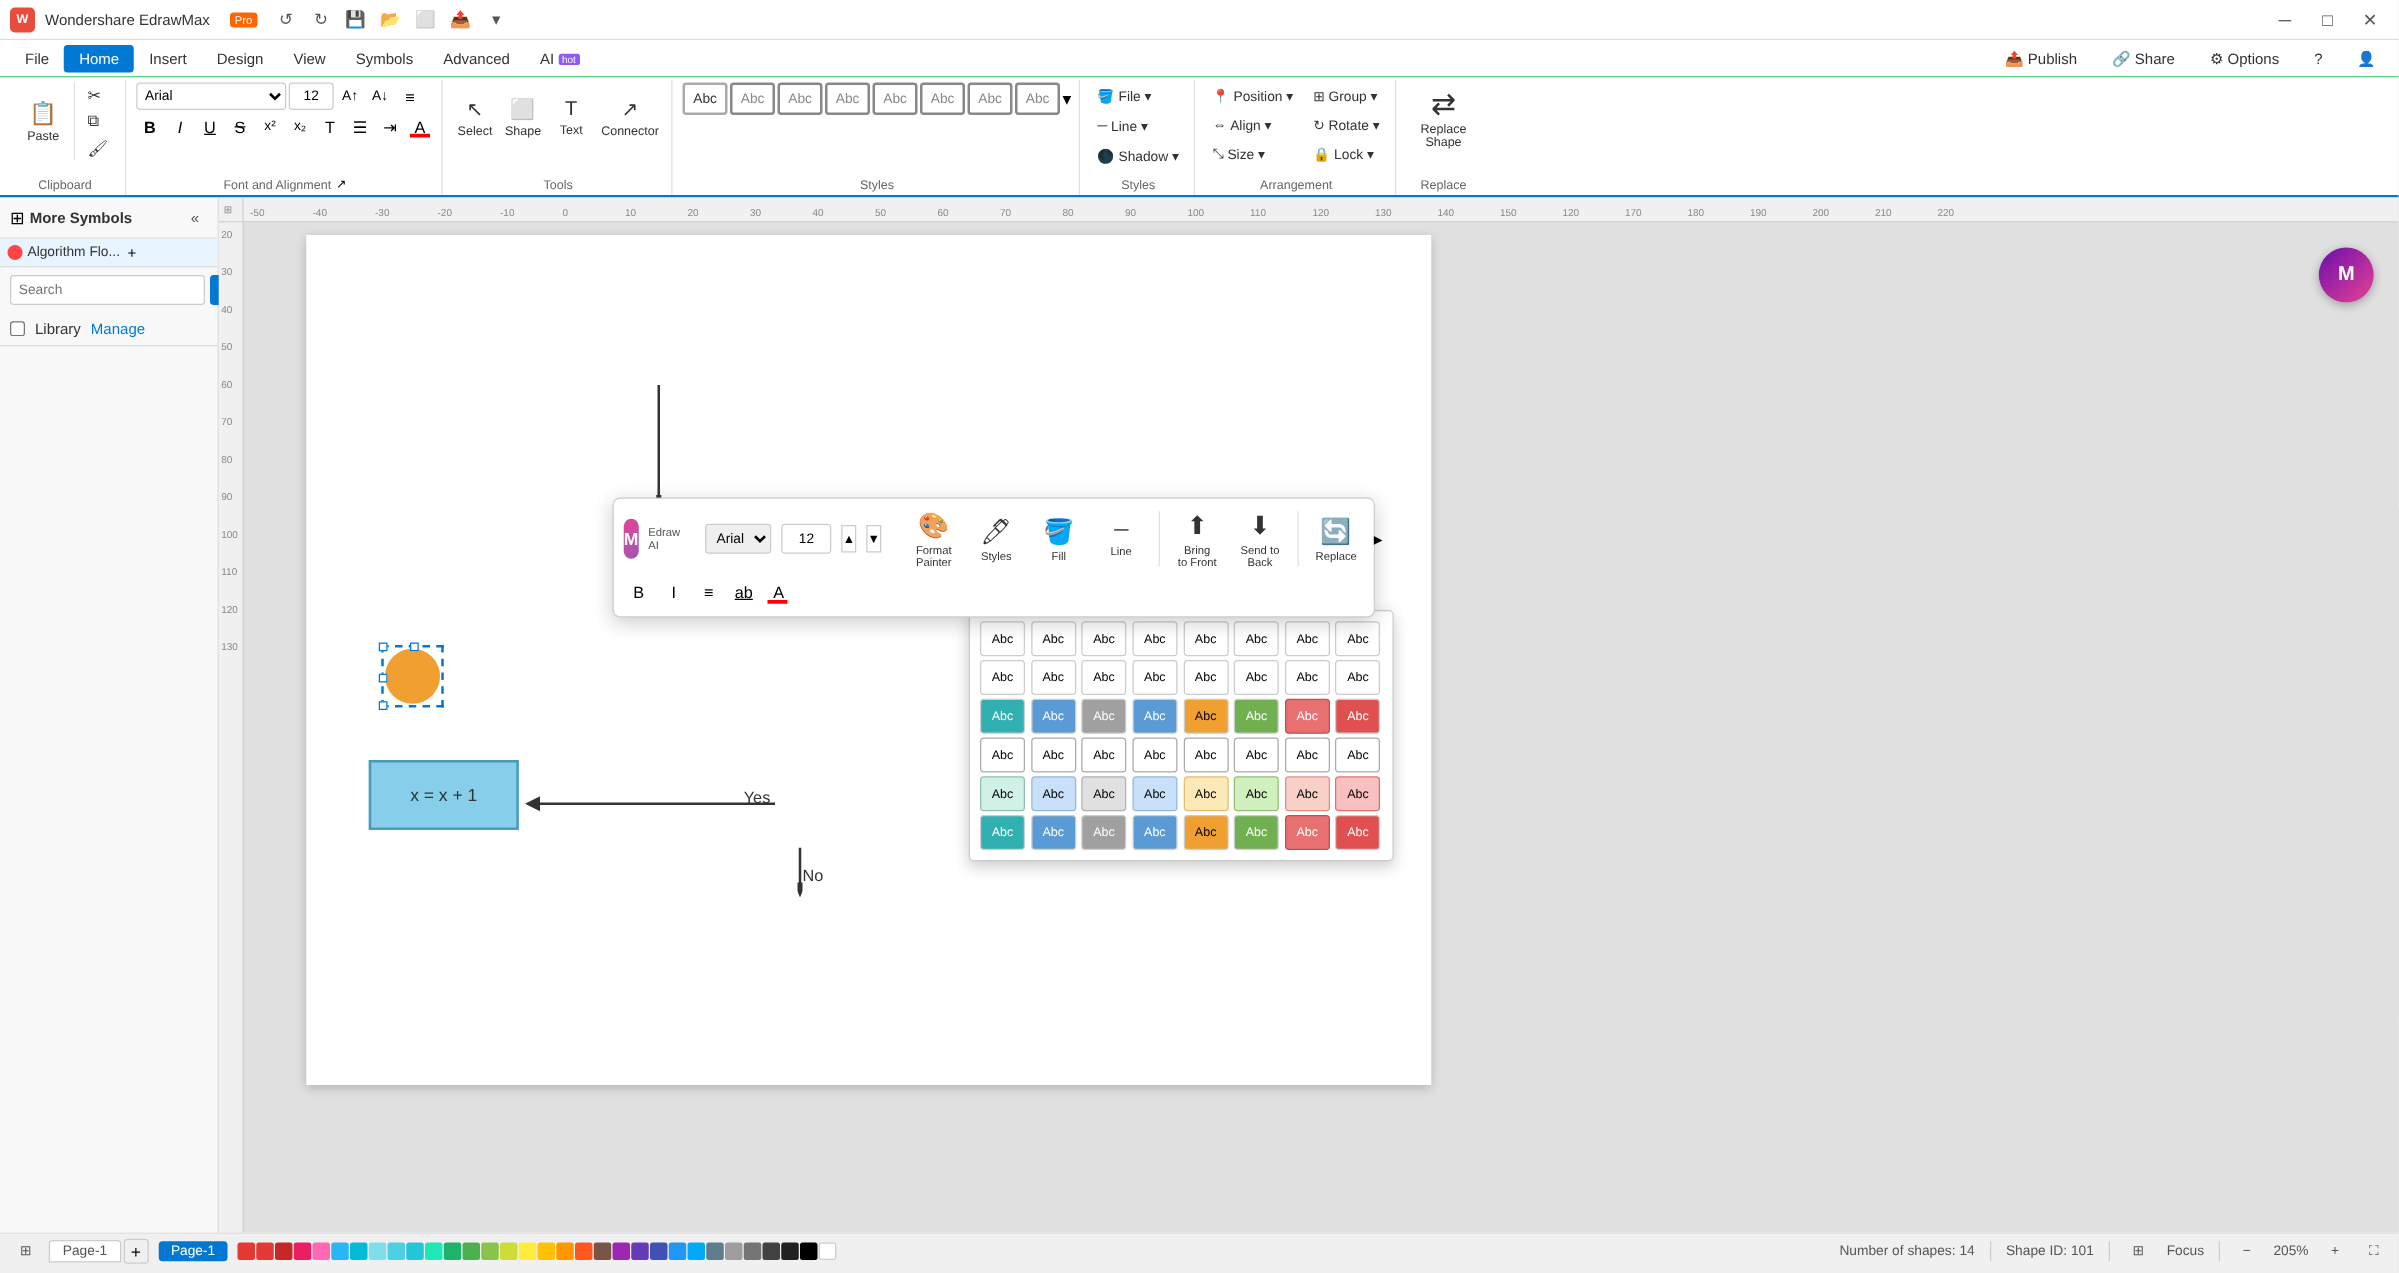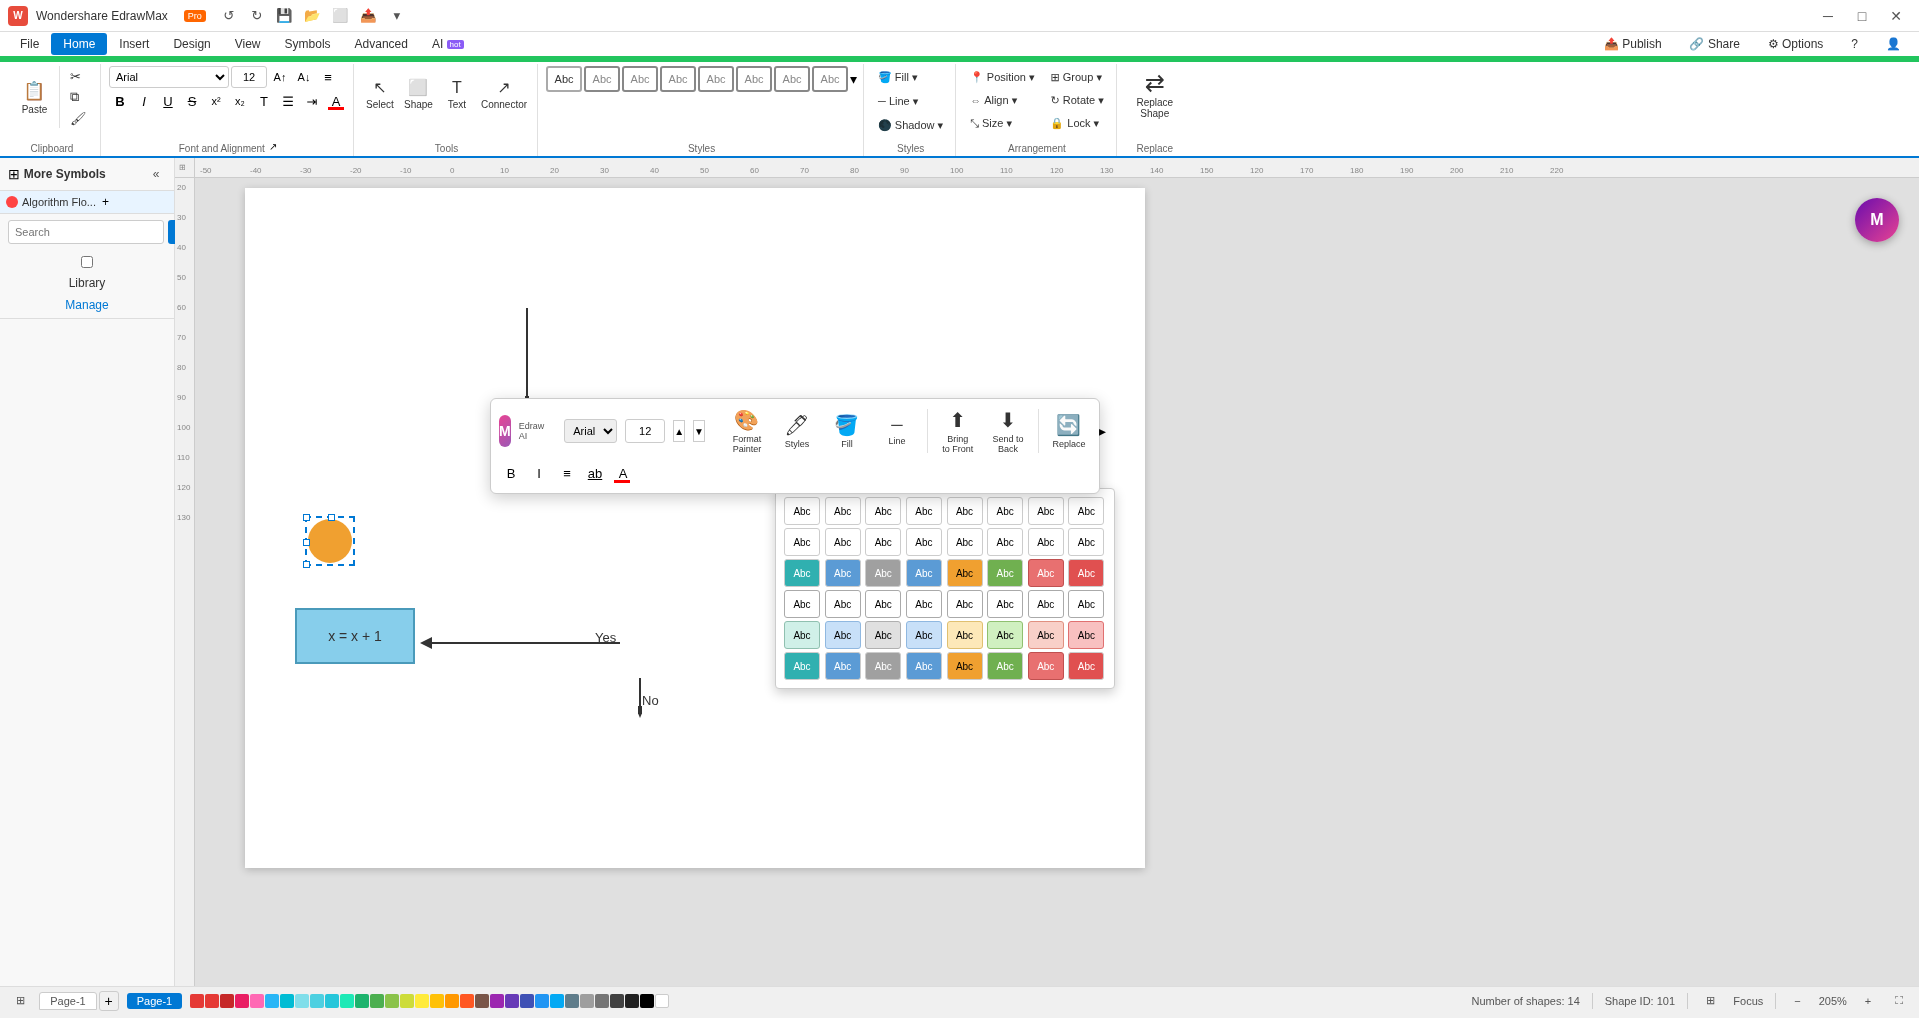--- a/index.html
+++ b/index.html
@@ -14,21 +14,21 @@
     #titlebar .app-name { font-size: 12px; color: #333; margin-right: 8px; }
     #titlebar .pro-badge { background: #ff6600; color: white; font-size: 9px; padding: 1px 4px; border-radius: 3px; }
     #titlebar .win-controls { margin-left: auto; display: flex; gap: 4px; }
     #titlebar .win-btn { width: 30px; height: 20px; border: none; background: transparent; cursor: pointer; font-size: 14px; color: #555; display: flex; align-items: center; justify-content: center; }
     .title-icons { display: flex; gap: 6px; align-items: center; margin-left: 4px; }
     .title-icon-btn { width: 22px; height: 22px; border: none; background: transparent; cursor: pointer; color: #555; display: flex; align-items: center; justify-content: center; border-radius: 3px; }
 
     
     #menubar {
       display: flex; align-items: center; height: 30px; background: #ffffff;
-      border-bottom: 6px solid #22c55e; padding: 0 8px;
+      border-bottom: 1px solid #22c55e; padding: 0 8px;
     }
     .menu-item { padding: 4px 12px; cursor: pointer; font-size: 12px; color: #333; border-radius: 3px; }
     .menu-item.active { background: #0078d4; color: white; }
     .menu-right { margin-left: auto; display: flex; gap: 8px; align-items: center; }
     .menu-btn { padding: 3px 10px; border: none; background: transparent; cursor: pointer; color: #333; font-size: 12px; display: flex; align-items: center; gap: 4px; border-radius: 3px; }
 
     
     #ribbon {
       display: flex; align-items: stretch; height: 96px; background: #ffffff;
       border-bottom: 2px solid #0078d4; padding: 2px 4px 0 4px; gap: 2px;
@@ -99,21 +99,21 @@
       width: 175px; background: #f8f8f8; border-right: 1px solid #ddd;
       display: flex; flex-direction: column;
     }
     .sidebar-header { display: flex; align-items: center; padding: 6px 8px; gap: 4px; border-bottom: 1px solid #ddd; }
     .sidebar-title { font-size: 12px; font-weight: bold; color: #333; flex: 1; }
     .sidebar-icons { display: flex; gap: 2px; }
     .sidebar-icon-btn { width: 20px; height: 20px; border: none; background: transparent; cursor: pointer; color: #555; font-size: 12px; display: flex; align-items: center; justify-content: center; }
     .search-area { padding: 6px 8px; display: flex; gap: 4px; }
     .search-input { flex: 1; height: 24px; border: 1px solid #ccc; border-radius: 3px; padding: 2px 6px; font-size: 11px; }
     .search-btn { height: 24px; padding: 2px 8px; background: #0078d4; color: white; border: none; border-radius: 3px; cursor: pointer; font-size: 11px; }
-    .library-area { padding: 6px 8px; display: flex; align-items: center; gap: 8px; border-bottom: 1px solid #ddd; flex-direction: column; }
+    .library-area { padding: 6px 8px; display: flex; align-items: center; gap: 8px; border-bottom: 1px solid #ddd; }
     .library-label { font-size: 12px; color: #333; cursor: pointer; }
     .manage-label { font-size: 12px; color: #0078d4; cursor: pointer; }
     .checkbox-small { width: 12px; height: 12px; }
 
     
     #canvas-area { flex: 1; position: relative; overflow: hidden; background: #e8e8e8; }
     .ruler-corner { position: absolute; top: 0; left: 0; width: 20px; height: 20px; background: #f0f0f0; border-right: 1px solid #ccc; border-bottom: 1px solid #ccc; z-index: 10; }
     .ruler-h { position: absolute; top: 0; left: 20px; right: 0; height: 20px; background: #f0f0f0; border-bottom: 1px solid #ccc; z-index: 10; display: flex; align-items: center; }
     .ruler-v { position: absolute; top: 20px; left: 0; width: 20px; bottom: 0; background: #f0f0f0; border-right: 1px solid #ccc; z-index: 10; }
 
@@ -315,21 +315,21 @@
         <button style="border:none;background:transparent;cursor:pointer;font-size:14px;">▾</button>
       </div>
     </div>
     <span class="ribbon-group-label">Styles</span>
   </div>
 
   <div class="ribbon-group">
     <div style="display:flex; flex-direction:column; gap:2px;">
       <button class="arrange-btn">
         <span>🪣</span>
-        <span>Fill ▾</span>
+        <span>File ▾</span>
       </button>
       <button class="arrange-btn">
         <span>─</span>
         <span>Line ▾</span>
       </button>
       <button class="arrange-btn">
         <span>🌑</span>
         <span>Shadow ▾</span>
       </button>
     </div>

